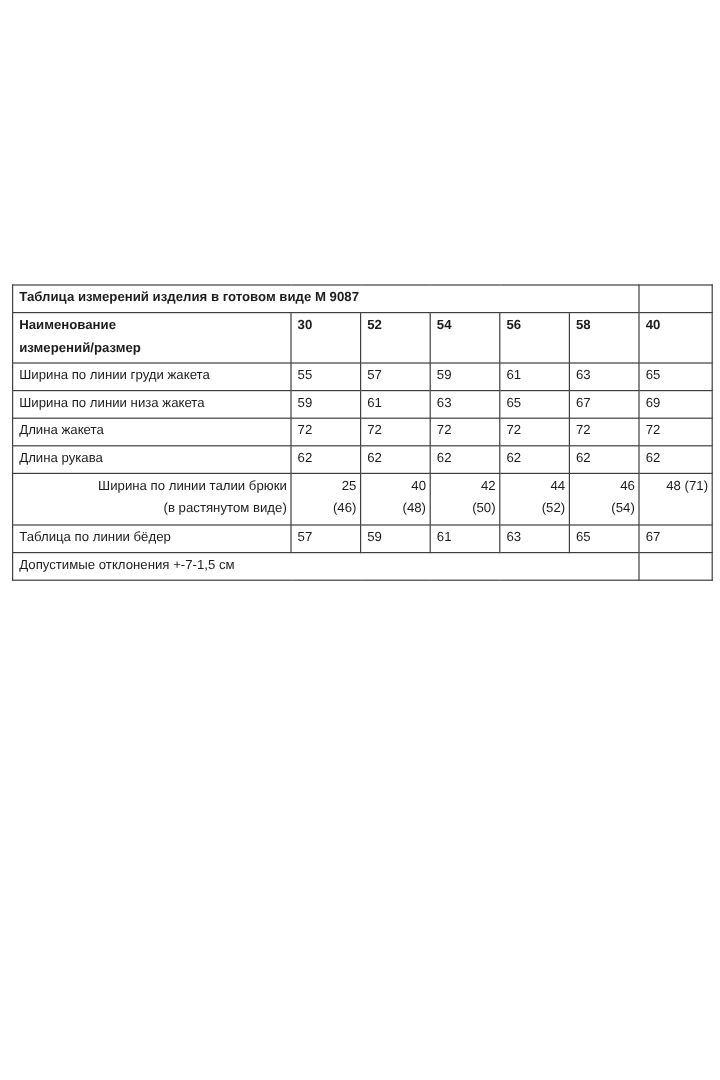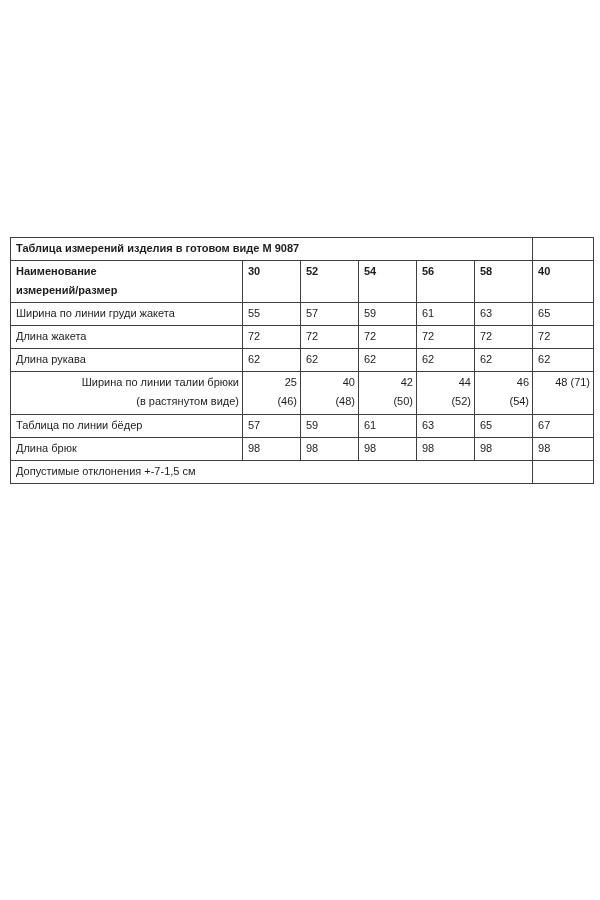--- a/index.html
+++ b/index.html
@@ -80,20 +80,29 @@
     <tr class="data-row">
       <td>Ширина по линии груди жакета</td>
       <td class="num">55</td>
       <td class="num">57</td>
       <td class="num">59</td>
       <td class="num">61</td>
       <td class="num">63</td>
       <td class="num">65</td>
     </tr>
 
+    <tr class="data-row">
+      <td>Ширина по линии низа жакета</td>
+      <td class="num">59</td>
+      <td class="num">61</td>
+      <td class="num">63</td>
+      <td class="num">65</td>
+      <td class="num">67</td>
+      <td class="num">69</td>
+    </tr>
 
     <tr class="data-row">
       <td>Длина жакета</td>
       <td class="num">72</td>
       <td class="num">72</td>
       <td class="num">72</td>
       <td class="num">72</td>
       <td class="num">72</td>
       <td class="num">72</td>
     </tr>
@@ -127,29 +136,20 @@
     <tr class="data-row">
       <td>Таблица по линии бёдер</td>
       <td class="num">57</td>
       <td class="num">59</td>
       <td class="num">61</td>
       <td class="num">63</td>
       <td class="num">65</td>
       <td class="num">67</td>
     </tr>
 
-    <tr class="data-row">
-      <td>Длина брюк</td>
-      <td class="num">98</td>
-      <td class="num">98</td>
-      <td class="num">98</td>
-      <td class="num">98</td>
-      <td class="num">98</td>
-      <td class="num">98</td>
-    </tr>
 
     <tr class="footer-row">
       <td colspan="6">Допустимые отклонения +-7-1,5 см</td>
       <td></td>
     </tr>
   </tbody>
     </table>
 </div>
 
 </body></html>

